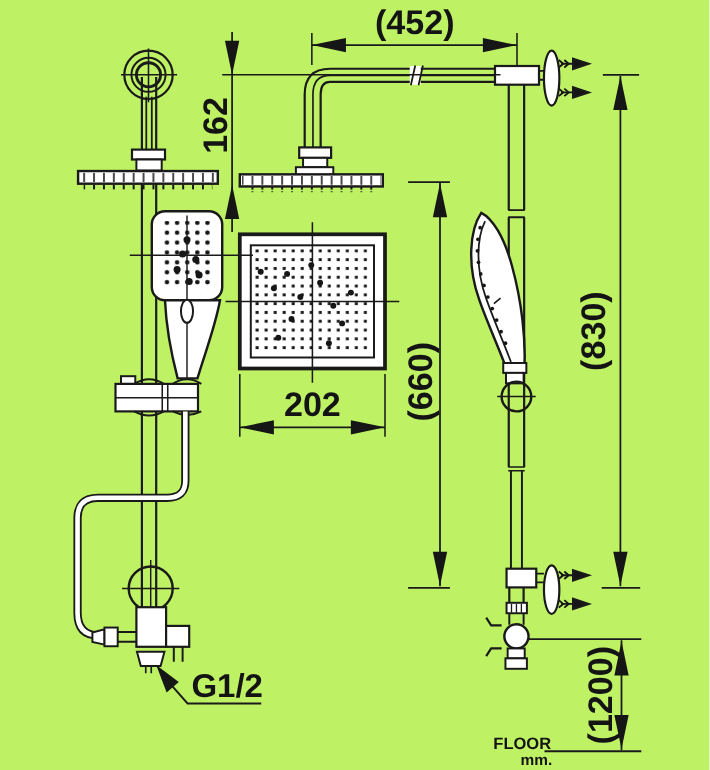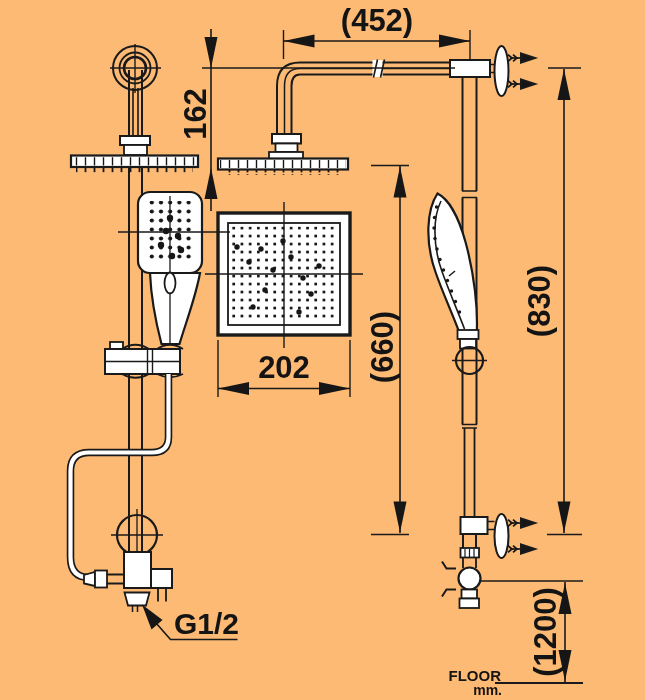--- a/index.html
+++ b/index.html
@@ -1,16 +1,16 @@
 <!DOCTYPE html>
 <html><head>
 <meta charset="utf-8">
 <style>
   html,body{margin:0;padding:0;background:#ffffff;}
-  .sheet{position:relative;width:645px;height:700px;background:#fdba74;overflow:hidden;
+  .sheet{position:relative;width:645px;height:700px;background:#bef264;overflow:hidden;
          font-family:"Liberation Sans",sans-serif;}
   svg{display:block;}
   text{font-family:"Liberation Sans",sans-serif;font-weight:bold;fill:#141414;}
   .dim-big{font-size:31px;}
   .thread{font-size:30px;}
   .floor{font-size:15px;}
   .unit{font-size:14px;}
 </style>
 </head>
 <body>

